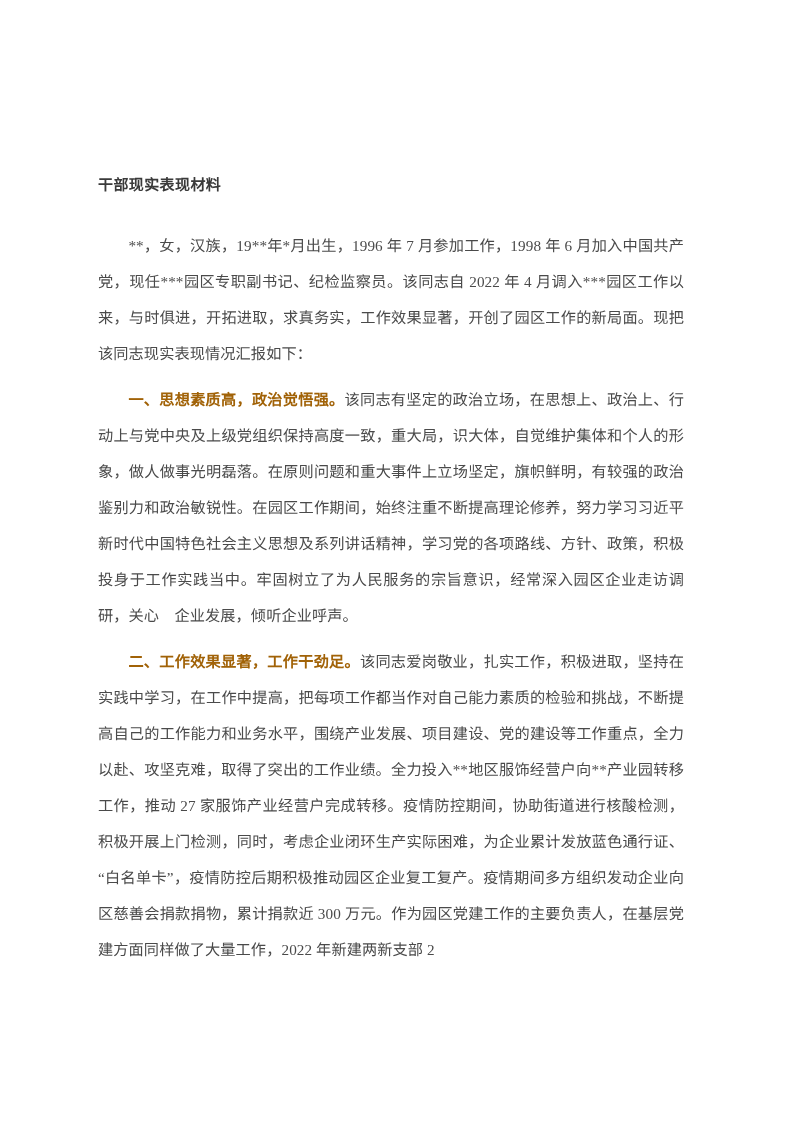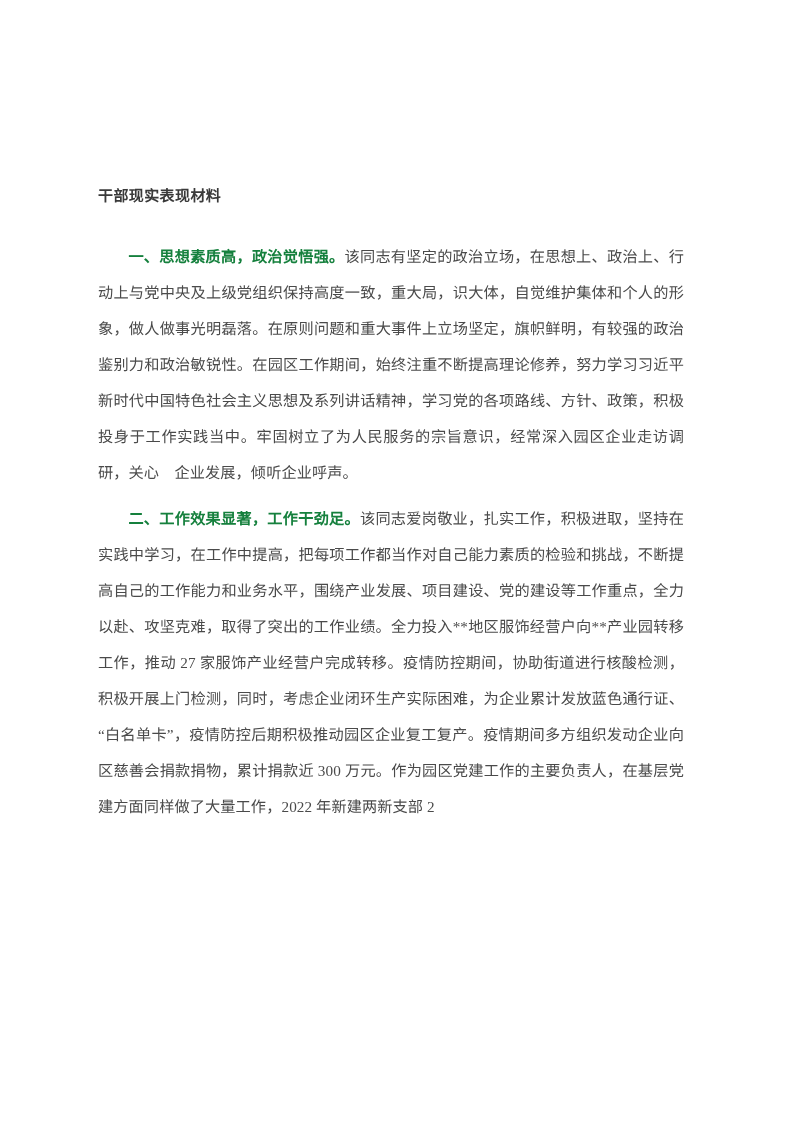--- a/index.html
+++ b/index.html
@@ -19,21 +19,20 @@
     margin: 0 auto;
     background: #ffffff;
     overflow: hidden;
     box-sizing: border-box;
   }
   .content {
     position: absolute;
     left: 98px;
     top: 172px;
     width: 586px;
-    margin-top: 11px;
   }
   .doc-title {
     font-size: 15px;
     font-weight: bold;
     line-height: 26px;
     letter-spacing: 0.4px;
     color: #3a3a3a;
     margin: 0 0 30px 0;
     text-align: left;
   }
@@ -46,30 +45,31 @@
     margin: 0 0 10px 0;
     color: #4a4a4a;
     letter-spacing: 0.1px;
   }
   .para:last-child {
     margin-bottom: 0;
   }
   .para b,
   .section-head {
     font-weight: bold;
-    color: #15803d;
+    color: #a16207;
   }
 </style>
 </head>
 <body>
 
 <div class="page">
   <div class="content">
 
     <h1 class="doc-title">干部现实表现材料</h1>
 
+    <p class="para"><span>**，女，汉族，19**年*月出生，1996 年 7 月参加工作，1998 年 6 月加入中国共产党，现任***园区专职副书记、纪检监察员。该同志自 2022 年 4 月调入***园区工作以来，与时俱进，开拓进取，求真务实，工作效果显著，开创了园区工作的新局面。现把该同志现实表现情况汇报如下：</span></p>
 
     <p class="para"><b class="section-head">一、思想素质高，政治觉悟强。</b><span>该同志有坚定的政治立场，在思想上、政治上、行动上与党中央及上级党组织保持高度一致，重大局，识大体，自觉维护集体和个人的形象，做人做事光明磊落。在原则问题和重大事件上立场坚定，旗帜鲜明，有较强的政治鉴别力和政治敏锐性。在园区工作期间，始终注重不断提高理论修养，努力学习习近平新时代中国特色社会主义思想及系列讲话精神，学习党的各项路线、方针、政策，积极投身于工作实践当中。牢固树立了为人民服务的宗旨意识，经常深入园区企业走访调研，关心　企业发展，倾听企业呼声。</span></p>
 
     <p class="para"><b class="section-head">二、工作效果显著，工作干劲足。</b><span>该同志爱岗敬业，扎实工作，积极进取，坚持在实践中学习，在工作中提高，把每项工作都当作对自己能力素质的检验和挑战，不断提高自己的工作能力和业务水平，围绕产业发展、项目建设、党的建设等工作重点，全力以赴、攻坚克难，取得了突出的工作业绩。全力投入**地区服饰经营户向**产业园转移工作，推动 27 家服饰产业经营户完成转移。疫情防控期间，协助街道进行核酸检测，积极开展上门检测，同时，考虑企业闭环生产实际困难，为企业累计发放蓝色通行证、“白名单卡”，疫情防控后期积极推动园区企业复工复产。疫情期间多方组织发动企业向区慈善会捐款捐物，累计捐款近 300 万元。作为园区党建工作的主要负责人，在基层党建方面同样做了大量工作，2022 年新建两新支部 2</span></p>
 
   </div>
 </div>
 
 </body></html>

